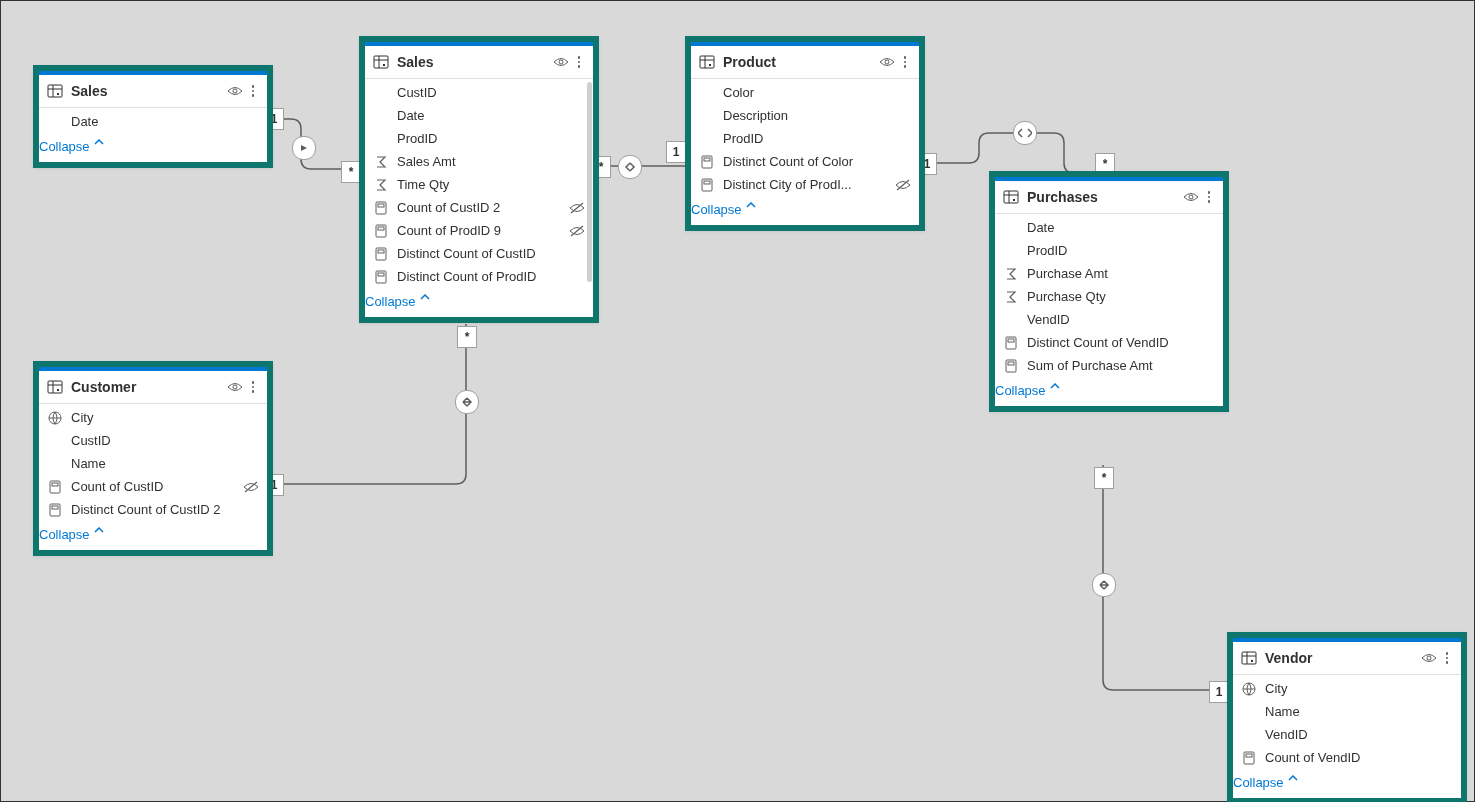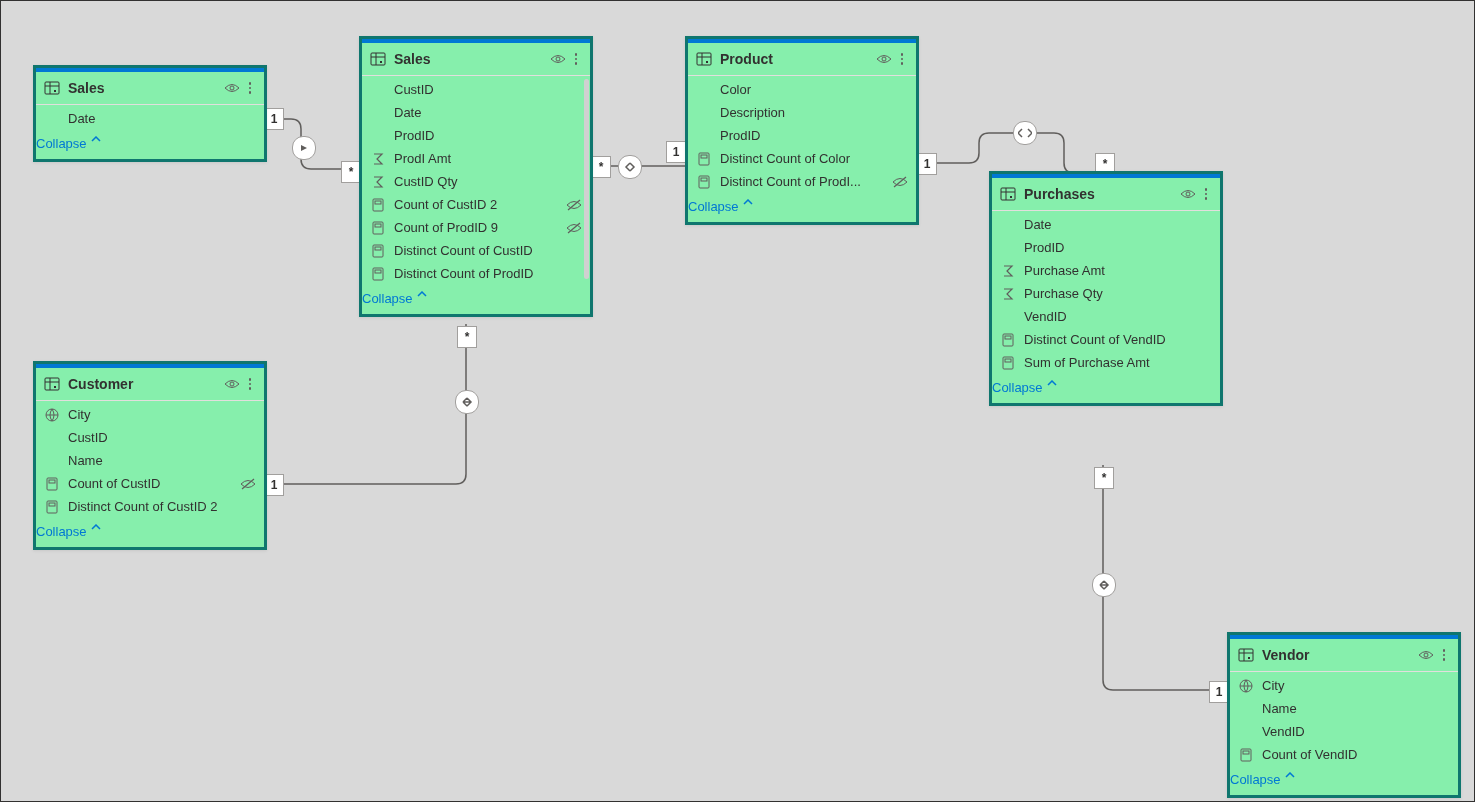--- a/index.html
+++ b/index.html
@@ -1,17 +1,17 @@
 <!DOCTYPE html>
 <html><head>
 <meta charset="utf-8">
 <style>
 html,body{margin:0;padding:0;font-family:"Segoe UI",-apple-system,sans-serif;font-size:13px;color:#323130;background:#fff}
 .canvas{position:relative;width:1475px;height:802px;background:#d9d9d9;border:1px solid #323130;box-sizing:border-box}
-.table-card{position:absolute;width:228px;background:#86efac;border:3px solid #0f766e;box-shadow:0 1px 3px rgba(0,0,0,.08)}
+.table-card{position:absolute;width:228px;background:#ffffff;border:6px solid #0f766e;box-shadow:0 1px 3px rgba(0,0,0,.08)}
 .top-bar{height:4px;background:#0078d4}
 .header{display:flex;align-items:center;height:32px;padding:0 8px;border-bottom:1px solid #e1dfdd}
 .hicon{width:16px;height:16px;flex:none;margin-right:8px;display:flex;align-items:center;justify-content:center}
 .htitle{font-weight:600;flex:1;font-size:14px}
 .heye{width:16px;height:16px;flex:none;margin:0 4px;display:flex;align-items:center;justify-content:center}
 .hmore{width:12px;flex:none;display:flex;flex-direction:column;align-items:center;gap:2px}
 .hmore span{width:2.5px;height:2.5px;background:#605e5c;border-radius:50%}
 .fields{padding-top:2px}
 .field{display:flex;align-items:center;height:23px;padding:0 8px}
 .ficon{width:16px;height:16px;flex:none;margin-right:8px;display:flex;align-items:center;justify-content:center}
@@ -157,29 +157,29 @@
       <div class="field">
           <span class="ficon"></span>
           <span class="flabel">ProdID</span>
         </div>
       <div class="field">
           <span class="ficon">
             <svg width="12" height="12" viewBox="0 0 12 12">
               <path d="M2 1 H10 L5 6 L10 11 H2" fill="none" stroke="#605e5c" stroke-width="1.2"></path>
             </svg>
           </span>
-          <span class="flabel">ProdI Amt</span>
+          <span class="flabel">Sales Amt</span>
         </div>
       <div class="field">
           <span class="ficon">
             <svg width="12" height="12" viewBox="0 0 12 12">
               <path d="M2 1 H10 L5 6 L10 11 H2" fill="none" stroke="#605e5c" stroke-width="1.2"></path>
             </svg>
           </span>
-          <span class="flabel">CustID Qty</span>
+          <span class="flabel">Time Qty</span>
         </div>
       <div class="field">
           <span class="ficon">
             <svg width="12" height="14" viewBox="0 0 12 14">
               <rect x="1" y="1" width="10" height="12" rx="1" fill="none" stroke="#605e5c"></rect>
               <rect x="3" y="3" width="6" height="3" fill="none" stroke="#605e5c"></rect>
             </svg>
           </span>
           <span class="flabel">Count of CustID 2</span>
           <span class="fhidden">
@@ -276,21 +276,21 @@
           </span>
           <span class="flabel">Distinct Count of Color</span>
         </div>
       <div class="field">
           <span class="ficon">
             <svg width="12" height="14" viewBox="0 0 12 14">
               <rect x="1" y="1" width="10" height="12" rx="1" fill="none" stroke="#605e5c"></rect>
               <rect x="3" y="3" width="6" height="3" fill="none" stroke="#605e5c"></rect>
             </svg>
           </span>
-          <span class="flabel">Distinct Count of ProdI...</span>
+          <span class="flabel">Distinct City of ProdI...</span>
           <span class="fhidden">
             <svg width="16" height="12" viewBox="0 0 16 12">
               <path d="M1 6 Q8 -1 15 6 Q8 13 1 6" fill="none" stroke="#605e5c"></path>
               <line x1="2" y1="11" x2="14" y2="1" stroke="#605e5c" stroke-width="1.2"></line>
             </svg>
           </span>
         </div>
     </div>
     <div class="collapse">
         <span>Collapse</span>

